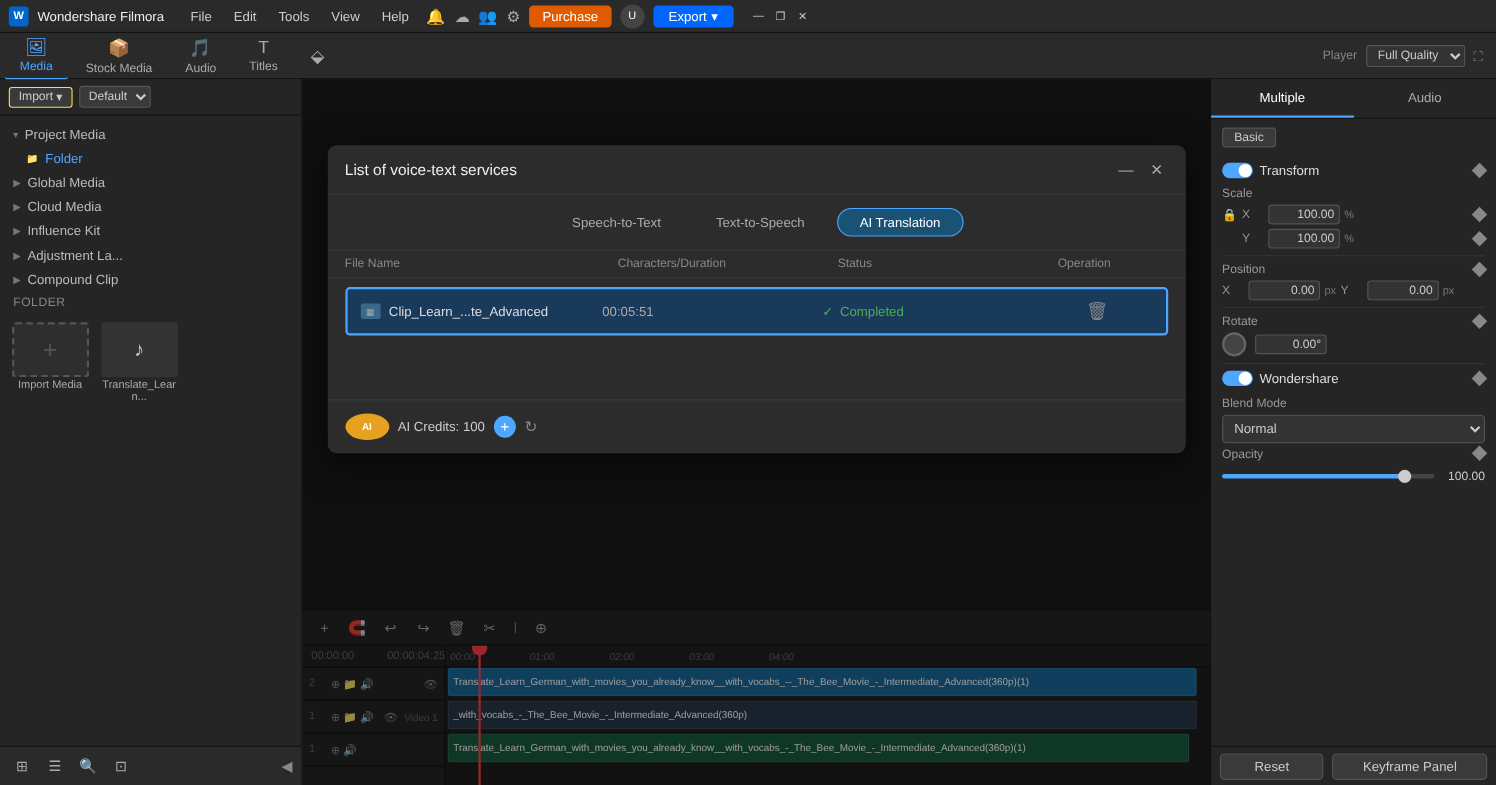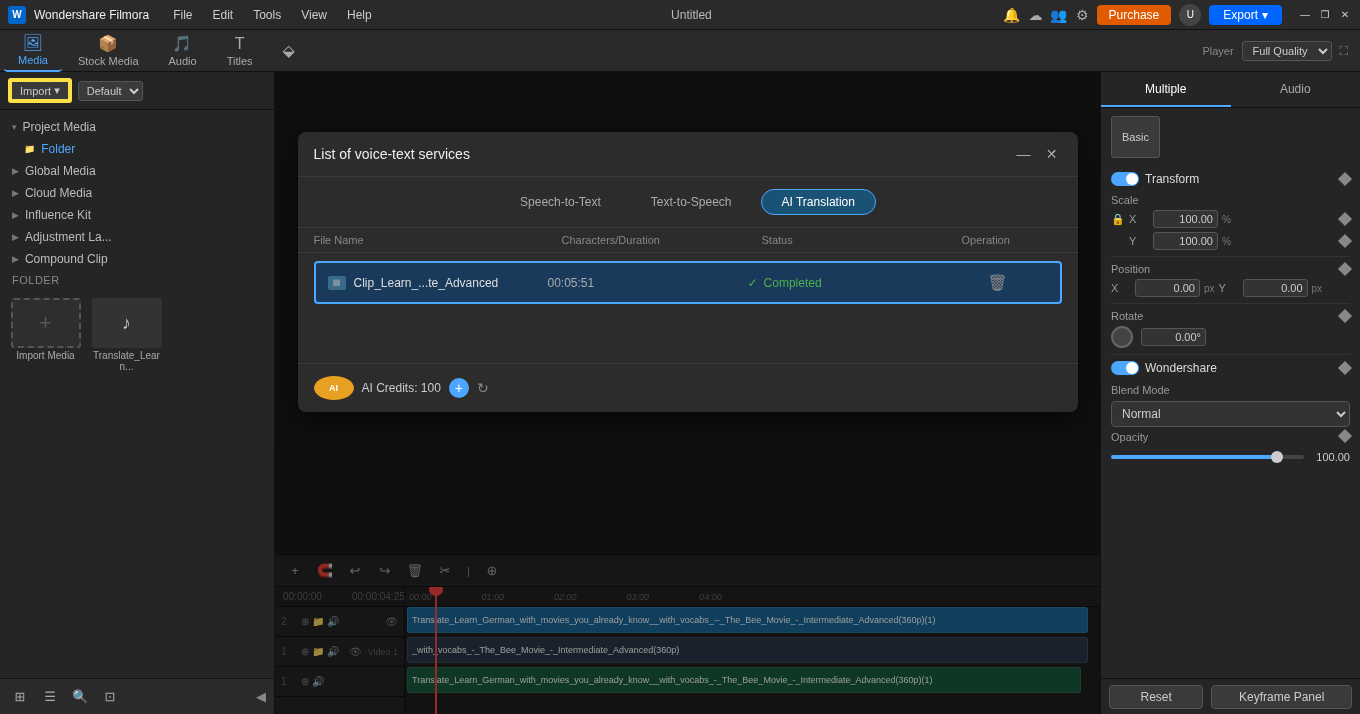--- a/index.html
+++ b/index.html
@@ -168,21 +168,21 @@
       padding: 4px 12px;
       font-size: 12px;
       color: #bbb;
       cursor: pointer;
       gap: 6px;
     }
     .tree-item.active { color: #4da6ff; }
     .tree-arrow { font-size: 9px; color: #777; }
     .panel-btn {
       background: #3a3a3a;
-      border: 4px solid #fde047;
+      border: 1px solid #fde047;
       color: #ccc;
       border-radius: 3px;
       padding: 2px 8px;
       font-size: 11px;
       cursor: pointer;
       display: flex; align-items: center; gap: 3px;
     }
     .panel-select {
       background: #3a3a3a;
       border: 1px solid #555;
@@ -300,21 +300,21 @@
     .right-panel-content {
       flex: 1;
       padding: 8px 10px;
       overflow-y: auto;
     }
     .basic-badge {
       background: #3a3a3a;
       border: 1px solid #555;
       color: #ccc;
       border-radius: 3px;
-      padding: 14px 10px;
+      padding: 2px 10px;
       font-size: 11px;
       display: inline-block;
       margin-bottom: 10px;
     }
     .section-header {
       display: flex;
       align-items: center;
       justify-content: space-between;
       margin-bottom: 8px;
       margin-top: 4px;
@@ -731,21 +731,20 @@
 <div class="title-bar">
   <div class="title-bar-logo">W</div>
   <span class="title-bar-app">Wondershare Filmora</span>
   <div class="title-bar-menus">
     <span class="title-bar-menu-item">File</span>
     <span class="title-bar-menu-item">Edit</span>
     <span class="title-bar-menu-item">Tools</span>
     <span class="title-bar-menu-item">View</span>
     <span class="title-bar-menu-item">Help</span>
   </div>
-  <div class="title-bar-center">Untitled</div>
   <div class="title-bar-right">
     <span style="color:#aaa;font-size:14px">🔔</span>
     <span style="color:#aaa;font-size:14px">☁</span>
     <span style="color:#aaa;font-size:14px">👥</span>
     <span style="color:#aaa;font-size:14px">⚙</span>
     <button class="purchase-btn">Purchase</button>
     <div class="title-bar-icon">U</div>
     <button class="export-btn">
       <span>Export</span>
       <span>▾</span>

